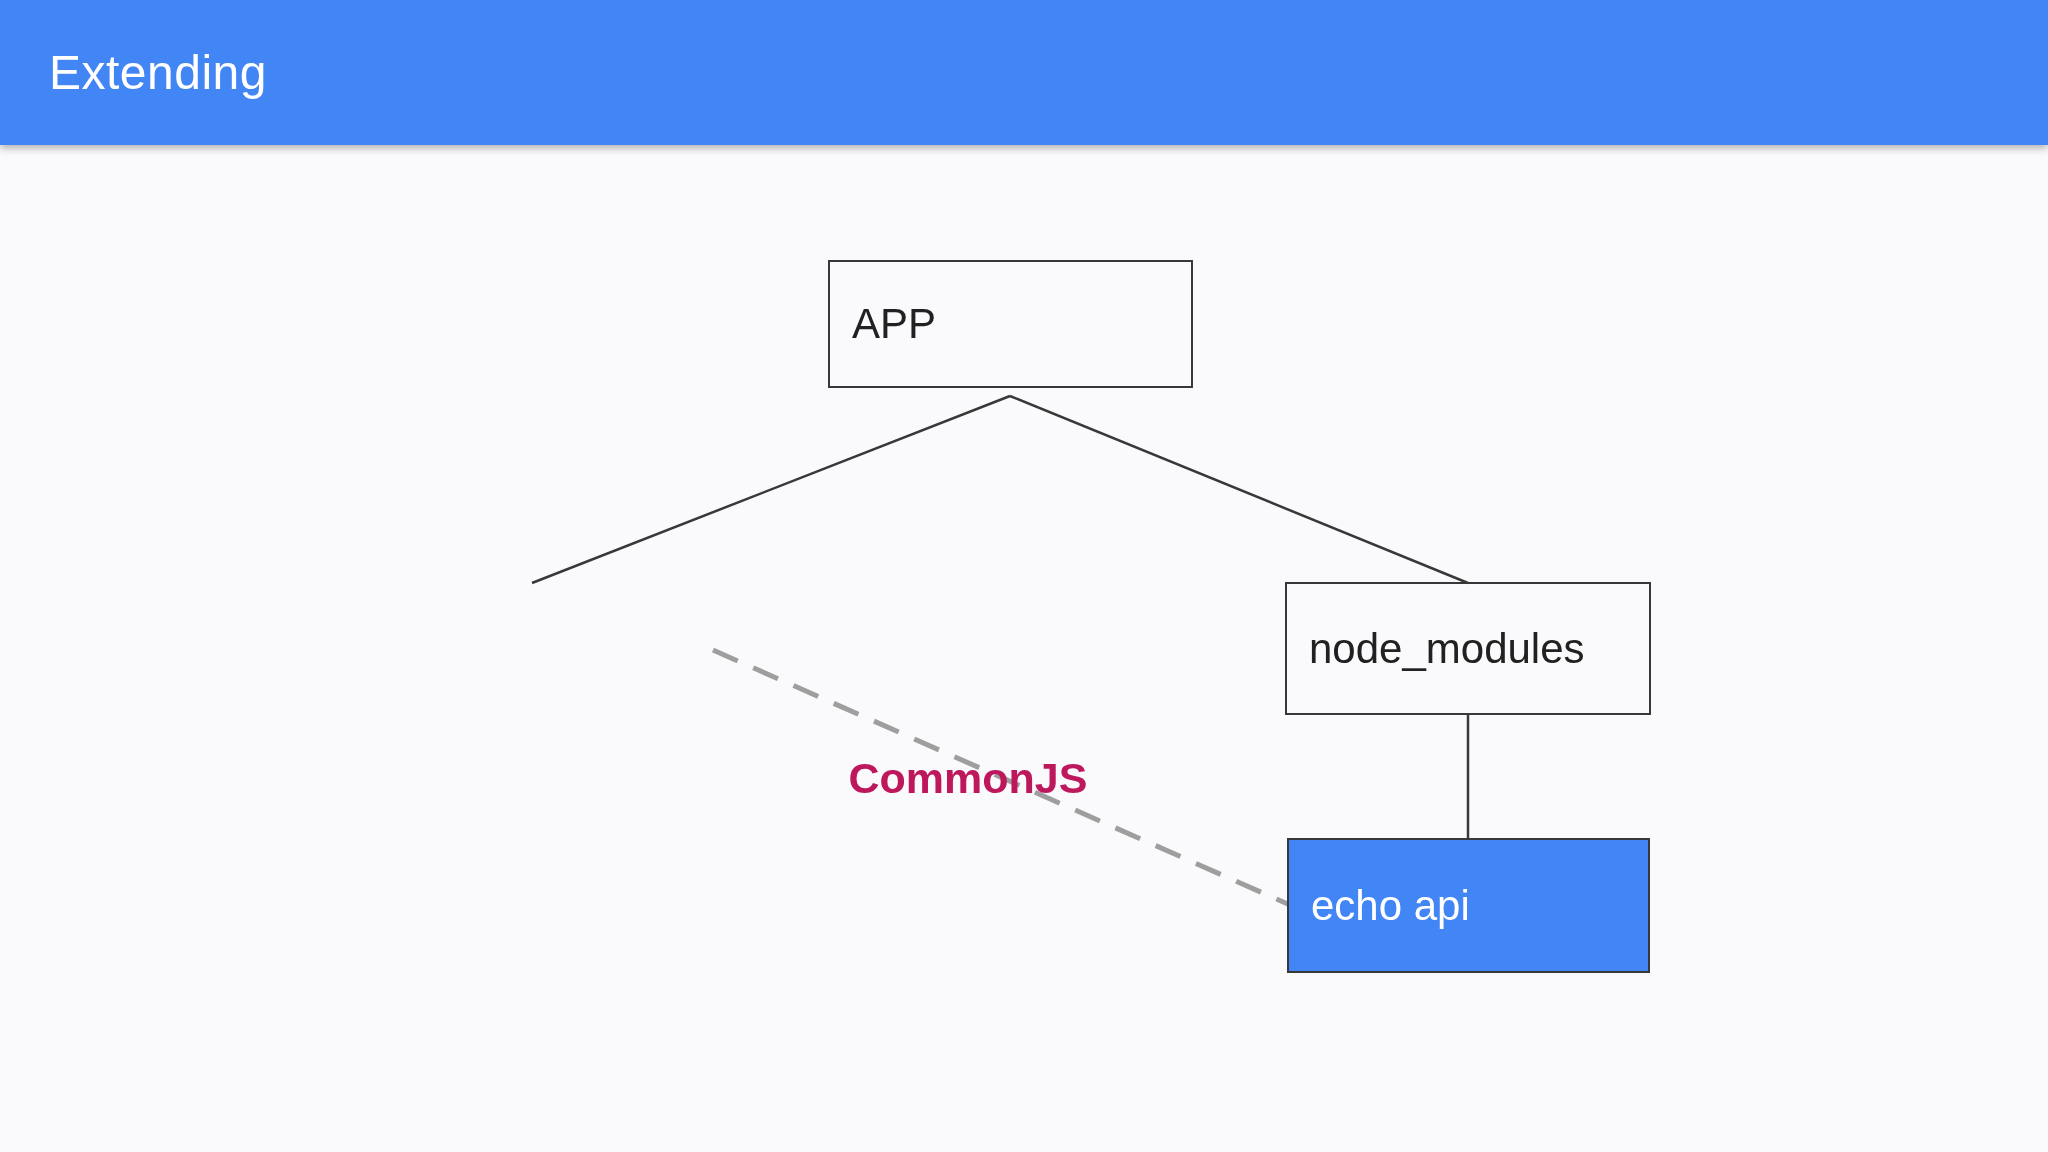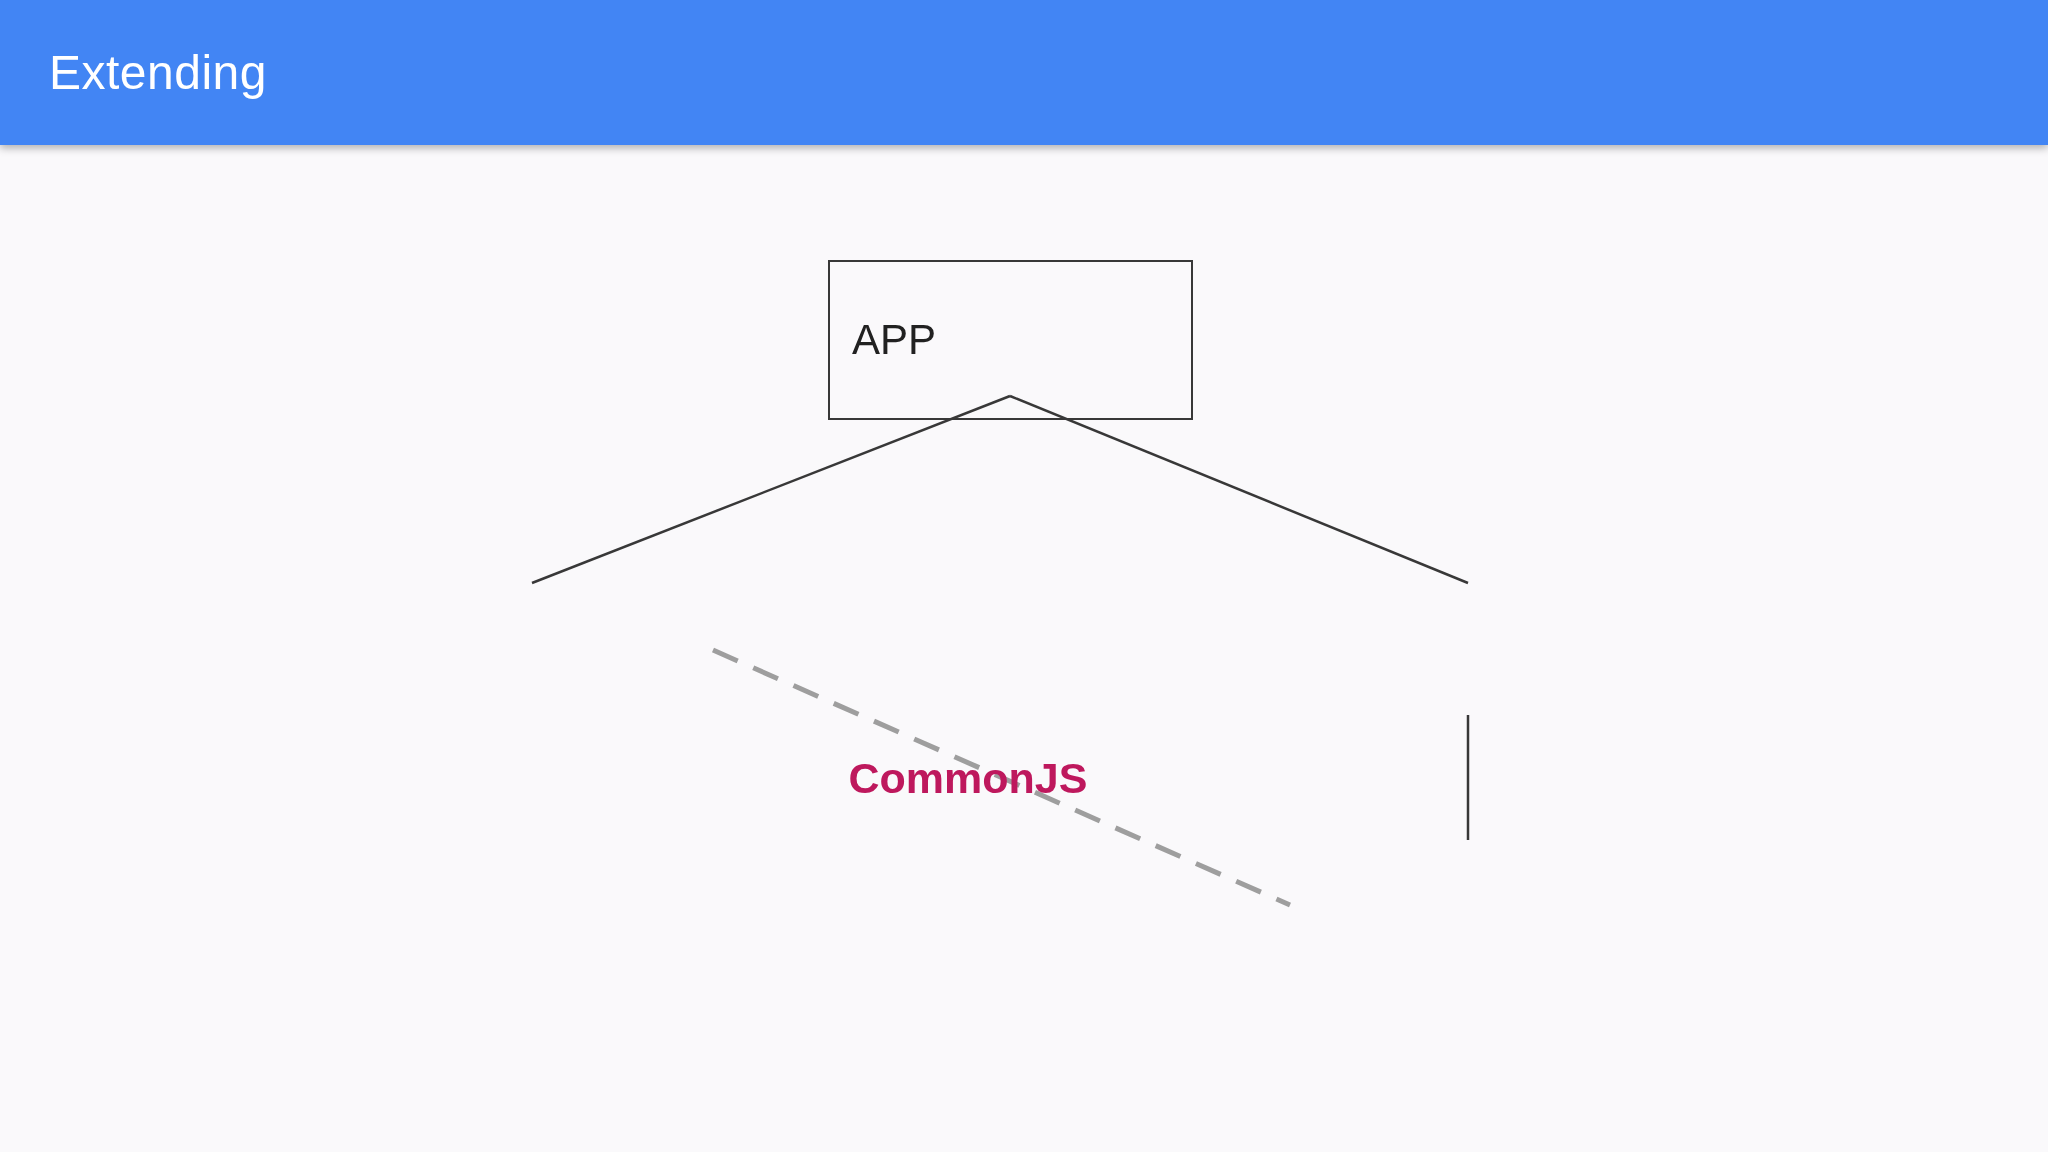--- a/index.html
+++ b/index.html
@@ -74,22 +74,28 @@
 
 <div class="canvas">
 
   <svg class="edges" viewBox="0 0 2048 1152">
     <line x1="1010" y1="396" x2="532" y2="583" style="stroke:var(--stroke);stroke-width:2.5"></line>
     <line x1="1010" y1="396" x2="1468" y2="583" style="stroke:var(--stroke);stroke-width:2.5"></line>
     <line x1="1468" y1="715" x2="1468" y2="840" style="stroke:var(--stroke);stroke-width:2.5"></line>
     <line x1="713" y1="650" x2="1290" y2="905" style="stroke:var(--dashed);stroke-width:5;stroke-dasharray:27 17"></line>
   </svg>
 
-  <div class="node outline" style="left:828px;top:260px;width:365px;height:160px;">
+  <div class="node outline" style="left:828px;top:260px;width:365px;height:128px;">
     <span>APP</span>
   </div>
 
 
+  <div class="node outline" style="left:1285px;top:582px;width:366px;height:133px;">
+    <span>node_modules</span>
+  </div>
 
+  <div class="node primary" style="left:1287px;top:838px;width:363px;height:135px;">
+    <span>echo api</span>
+  </div>
 
   <div class="edge-label">CommonJS</div>
 
 </div>
 
 </body></html>

